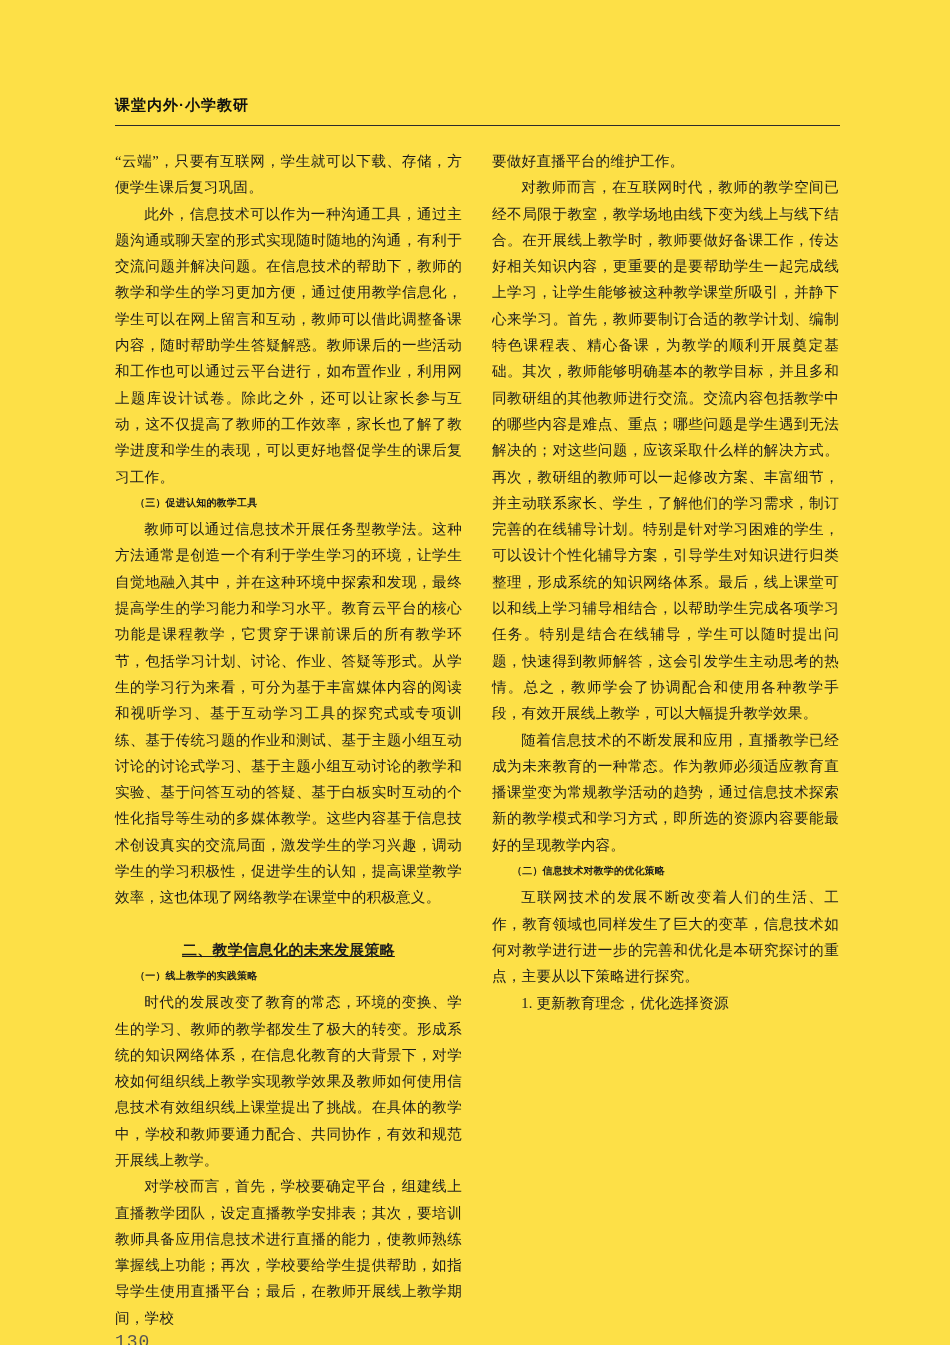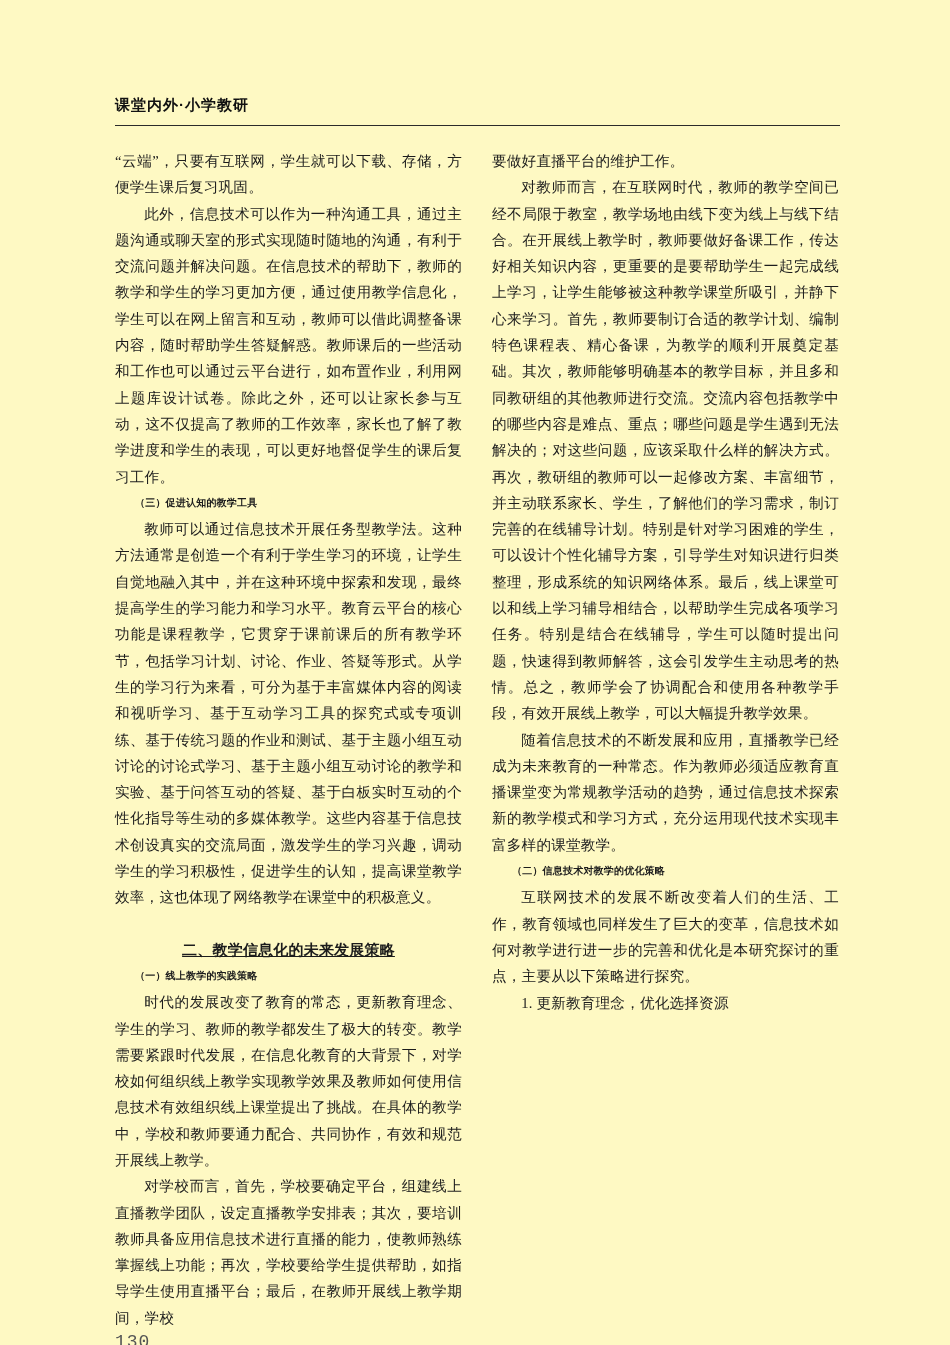--- a/index.html
+++ b/index.html
@@ -4,21 +4,21 @@
 <style>
   html, body {
     margin: 0;
     padding: 0;
     background: #ffffff;
   }
   .doc-page {
     position: relative;
     width: 950px;
     height: 1345px;
-    background: #fef9c3;
+    background: #fde047;
     color: #1c1c1c;
     font-family: "Liberation Serif", "DejaVu Serif", serif;
     overflow: hidden;
     box-sizing: border-box;
   }
   .page-inner {
     position: absolute;
     left: 115px;
     top: 96px;
     width: 725px;
@@ -94,28 +94,28 @@
 
     <div class="columns">
 
       <div class="col">
         <p class="para no-indent">“云端”，只要有互联网，学生就可以下载、存储，方便学生课后复习巩固。</p>
         <p class="para">此外，信息技术可以作为一种沟通工具，通过主题沟通或聊天室的形式实现随时随地的沟通，有利于交流问题并解决问题。在信息技术的帮助下，教师的教学和学生的学习更加方便，通过使用教学信息化，学生可以在网上留言和互动，教师可以借此调整备课内容，随时帮助学生答疑解惑。教师课后的一些活动和工作也可以通过云平台进行，如布置作业，利用网上题库设计试卷。除此之外，还可以让家长参与互动，这不仅提高了教师的工作效率，家长也了解了教学进度和学生的表现，可以更好地督促学生的课后复习工作。</p>
         <p class="sub-heading">（三）促进认知的教学工具</p>
         <p class="para">教师可以通过信息技术开展任务型教学法。这种方法通常是创造一个有利于学生学习的环境，让学生自觉地融入其中，并在这种环境中探索和发现，最终提高学生的学习能力和学习水平。教育云平台的核心功能是课程教学，它贯穿于课前课后的所有教学环节，包括学习计划、讨论、作业、答疑等形式。从学生的学习行为来看，可分为基于丰富媒体内容的阅读和视听学习、基于互动学习工具的探究式或专项训练、基于传统习题的作业和测试、基于主题小组互动讨论的讨论式学习、基于主题小组互动讨论的教学和实验、基于问答互动的答疑、基于白板实时互动的个性化指导等生动的多媒体教学。这些内容基于信息技术创设真实的交流局面，激发学生的学习兴趣，调动学生的学习积极性，促进学生的认知，提高课堂教学效率，这也体现了网络教学在课堂中的积极意义。</p>
         <p class="section-heading">二、教学信息化的未来发展策略</p>
         <p class="sub-heading">（一）线上教学的实践策略</p>
-        <p class="para">时代的发展改变了教育的常态，更新教育理念、学生的学习、教师的教学都发生了极大的转变。教学需要紧跟时代发展，在信息化教育的大背景下，对学校如何组织线上教学实现教学效果及教师如何使用信息技术有效组织线上课堂提出了挑战。在具体的教学中，学校和教师要通力配合、共同协作，有效和规范开展线上教学。</p>
+        <p class="para">时代的发展改变了教育的常态，环境的变换、学生的学习、教师的教学都发生了极大的转变。形成系统的知识网络体系，在信息化教育的大背景下，对学校如何组织线上教学实现教学效果及教师如何使用信息技术有效组织线上课堂提出了挑战。在具体的教学中，学校和教师要通力配合、共同协作，有效和规范开展线上教学。</p>
         <p class="para">对学校而言，首先，学校要确定平台，组建线上直播教学团队，设定直播教学安排表；其次，要培训教师具备应用信息技术进行直播的能力，使教师熟练掌握线上功能；再次，学校要给学生提供帮助，如指导学生使用直播平台；最后，在教师开展线上教学期间，学校</p>
       </div>
 
       <div class="col">
         <p class="para no-indent">要做好直播平台的维护工作。</p>
         <p class="para">对教师而言，在互联网时代，教师的教学空间已经不局限于教室，教学场地由线下变为线上与线下结合。在开展线上教学时，教师要做好备课工作，传达好相关知识内容，更重要的是要帮助学生一起完成线上学习，让学生能够被这种教学课堂所吸引，并静下心来学习。首先，教师要制订合适的教学计划、编制特色课程表、精心备课，为教学的顺利开展奠定基础。其次，教师能够明确基本的教学目标，并且多和同教研组的其他教师进行交流。交流内容包括教学中的哪些内容是难点、重点；哪些问题是学生遇到无法解决的；对这些问题，应该采取什么样的解决方式。再次，教研组的教师可以一起修改方案、丰富细节，并主动联系家长、学生，了解他们的学习需求，制订完善的在线辅导计划。特别是针对学习困难的学生，可以设计个性化辅导方案，引导学生对知识进行归类整理，形成系统的知识网络体系。最后，线上课堂可以和线上学习辅导相结合，以帮助学生完成各项学习任务。特别是结合在线辅导，学生可以随时提出问题，快速得到教师解答，这会引发学生主动思考的热情。总之，教师学会了协调配合和使用各种教学手段，有效开展线上教学，可以大幅提升教学效果。</p>
-        <p class="para">随着信息技术的不断发展和应用，直播教学已经成为未来教育的一种常态。作为教师必须适应教育直播课堂变为常规教学活动的趋势，通过信息技术探索新的教学模式和学习方式，充分运用现代技术实现丰富多样的课堂教学。</p>
+        <p class="para">随着信息技术的不断发展和应用，直播教学已经成为未来教育的一种常态。作为教师必须适应教育直播课堂变为常规教学活动的趋势，通过信息技术探索新的教学模式和学习方式，即所选的资源内容要能最好的呈现教学内容。</p>
         <p class="sub-heading">（二）信息技术对教学的优化策略</p>
         <p class="para">互联网技术的发展不断改变着人们的生活、工作，教育领域也同样发生了巨大的变革，信息技术如何对教学进行进一步的完善和优化是本研究探讨的重点，主要从以下策略进行探究。</p>
         <p class="para">1. 更新教育理念，优化选择资源</p>
       </div>
 
     </div>
   </div>
 
   <div class="page-number">130</div>
 </div>

